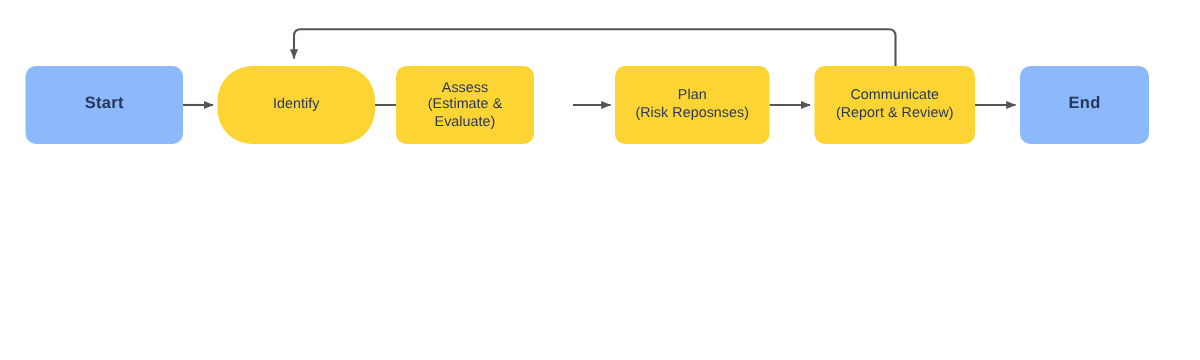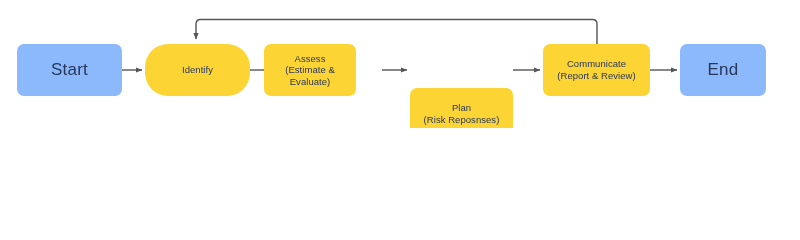--- a/index.html
+++ b/index.html
@@ -38,22 +38,23 @@
     align-items: center;
     justify-content: center;
     text-align: center;
     color: #28365a;
     line-height: 1.22;
     z-index: 2;
   }
 
   .node.terminal {
     background: #8cb9fb;
-    font-size: 17px;
+    font-size: 11px;
     letter-spacing: 0.2px;
+    font-weight: bold;
   }
 
   .node.process {
     background: #fcd535;
     font-size: 9.5px;
     letter-spacing: 0.05px;
   }
 
   .node-label {
     display: block;
@@ -96,21 +97,21 @@
   <div class="node process" style="left:145px; top:44px; width:105px; height:52px;border-radius:23px;">
     <span class="node-label">Identify</span>
   </div>
 
   <div class="node process" style="left:264px; top:44px; width:92px; height:52px;">
     <span class="node-label">Assess
 (Estimate &amp;
 Evaluate)</span>
   </div>
 
-  <div class="node process" style="left:410px; top:44px; width:103px; height:52px;margin-top:44px;">
+  <div class="node process" style="left:410px; top:44px; width:103px; height:52px;">
     <span class="node-label">Plan
 (Risk Reposnses)</span>
   </div>
 
   <div class="node process" style="left:543px; top:44px; width:107px; height:52px;align-items:center;">
     <span class="node-label">Communicate
 (Report &amp; Review)</span>
   </div>
 
   <div class="node terminal" style="left:680px; top:44px; width:86px; height:52px;">

